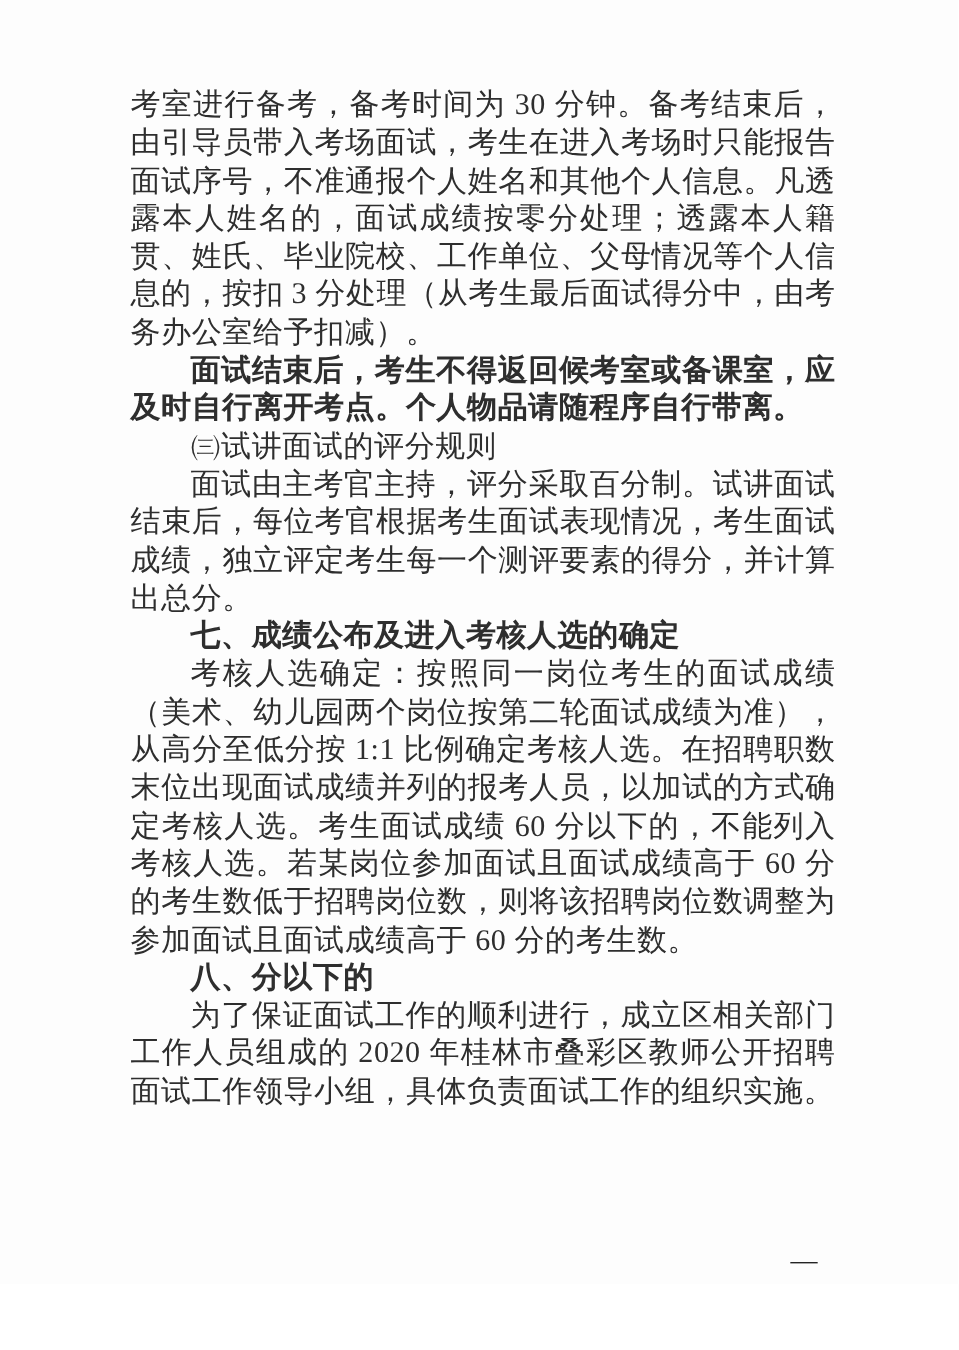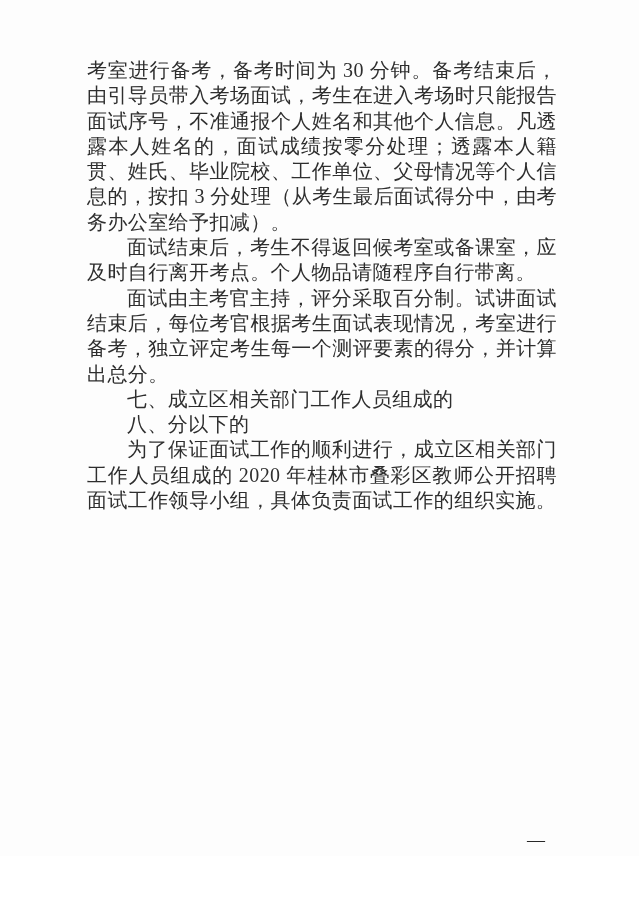--- a/index.html
+++ b/index.html
@@ -28,38 +28,40 @@
     line-height: 25.3px;
     letter-spacing: 0.4px;
     text-align: justify;
     text-indent: 2em;
     word-break: break-all;
   }
   .no-indent {
     text-indent: 0;
   }
   .bold {
-    font-weight: normal;
+    font-weight: bold;
   }
   .footer-mark {
     position: absolute;
     left: 524px;
     top: 830px;
     width: 24px;
     font-size: 18px;
     color: #1a1a1a;
     text-align: center;
   }
 </style>
 </head>
 <body>
 
 <div class="page">
   <div class="content">
     <p class="para no-indent">考室进行备考，备考时间为 30 分钟。备考结束后，由引导员带入考场面试，考生在进入考场时只能报告面试序号，不准通报个人姓名和其他个人信息。凡透露本人姓名的，面试成绩按零分处理；透露本人籍贯、姓氏、毕业院校、工作单位、父母情况等个人信息的，按扣 3 分处理（从考生最后面试得分中，由考务办公室给予扣减）。</p>
     <p class="para bold">面试结束后，考生不得返回候考室或备课室，应及时自行离开考点。个人物品请随程序自行带离。</p>
-    <p class="para">面试由主考官主持，评分采取百分制。试讲面试结束后，每位考官根据考生面试表现情况，考室进行备考，独立评定考生每一个测评要素的得分，并计算出总分。</p>
-    <p class="para bold">七、成立区相关部门工作人员组成的</p>
+    <p class="para">㈢试讲面试的评分规则</p>
+    <p class="para">面试由主考官主持，评分采取百分制。试讲面试结束后，每位考官根据考生面试表现情况，考生面试成绩，独立评定考生每一个测评要素的得分，并计算出总分。</p>
+    <p class="para bold">七、成绩公布及进入考核人选的确定</p>
+    <p class="para">考核人选确定：按照同一岗位考生的面试成绩（美术、幼儿园两个岗位按第二轮面试成绩为准），从高分至低分按 1:1 比例确定考核人选。在招聘职数末位出现面试成绩并列的报考人员，以加试的方式确定考核人选。考生面试成绩 60 分以下的，不能列入考核人选。若某岗位参加面试且面试成绩高于 60 分的考生数低于招聘岗位数，则将该招聘岗位数调整为参加面试且面试成绩高于 60 分的考生数。</p>
     <p class="para bold">八、分以下的</p>
     <p class="para">为了保证面试工作的顺利进行，成立区相关部门工作人员组成的 2020 年桂林市叠彩区教师公开招聘面试工作领导小组，具体负责面试工作的组织实施。</p>
   </div>
   <div class="footer-mark">—</div>
 </div>
 
 </body></html>

